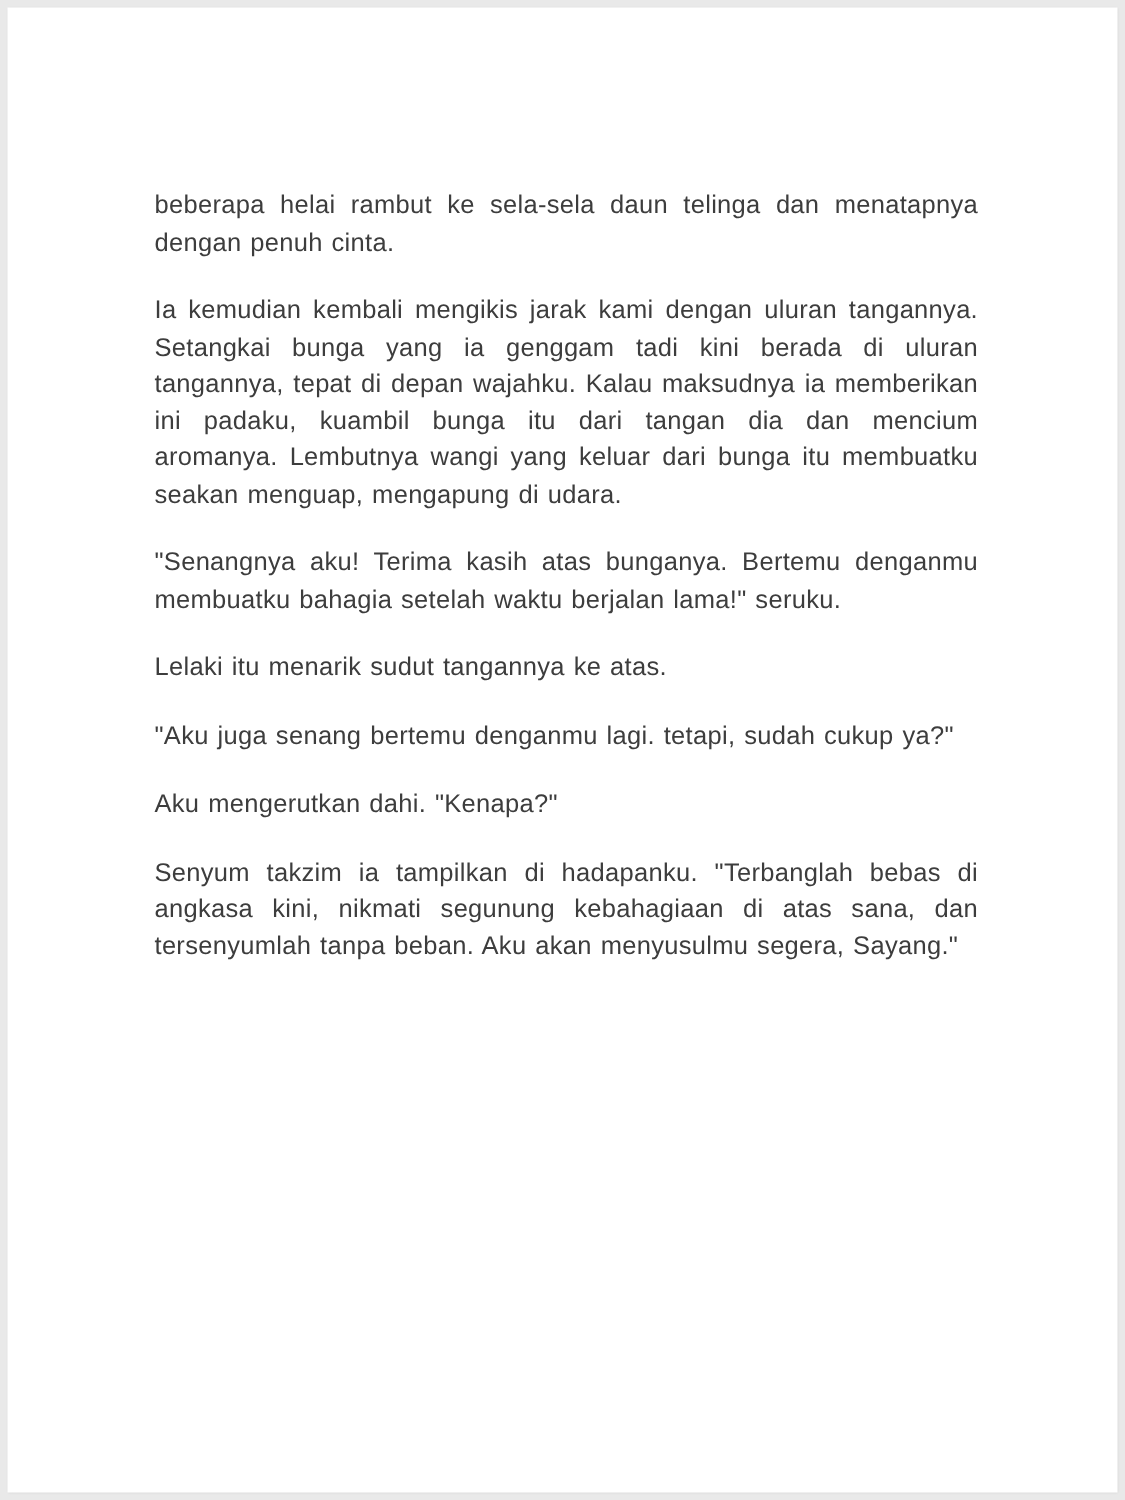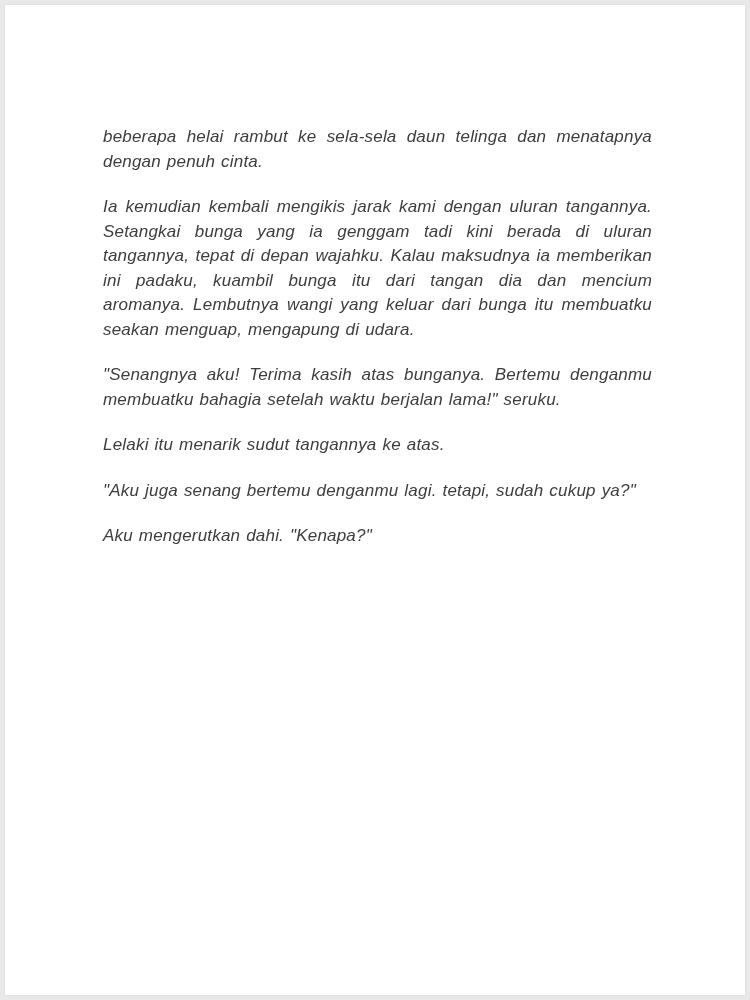--- a/index.html
+++ b/index.html
@@ -33,32 +33,32 @@
   }
 
   .text-block p {
     font-size: 17px;
     line-height: 24.5px;
     color: #3d3d3d;
     text-align: justify;
     letter-spacing: 0.2px;
     word-spacing: 1px;
     margin-bottom: 21px;
-    font-style: italic;
   }
 
   .text-block p:last-child {
     margin-bottom: 0;
   }
 </style>
 </head>
 <body>
 
 <div class="page">
   <div class="text-block">
     <p>beberapa helai rambut ke sela-sela daun telinga dan menatapnya dengan penuh cinta.</p>
     <p>Ia kemudian kembali mengikis jarak kami dengan uluran tangannya. Setangkai bunga yang ia genggam tadi kini berada di uluran tangannya, tepat di depan wajahku. Kalau maksudnya ia memberikan ini padaku, kuambil bunga itu dari tangan dia dan mencium aromanya. Lembutnya wangi yang keluar dari bunga itu membuatku seakan menguap, mengapung di udara.</p>
     <p>"Senangnya aku! Terima kasih atas bunganya. Bertemu denganmu membuatku bahagia setelah waktu berjalan lama!" seruku.</p>
     <p>Lelaki itu menarik sudut tangannya ke atas.</p>
     <p>"Aku juga senang bertemu denganmu lagi. tetapi, sudah cukup ya?"</p>
     <p>Aku mengerutkan dahi. "Kenapa?"</p>
+    <p>Senyum takzim ia tampilkan di hadapanku. "Terbanglah bebas di angkasa kini, nikmati segunung kebahagiaan di atas sana, dan tersenyumlah tanpa beban. Aku akan menyusulmu segera, Sayang."</p>
   </div>
 </div>
 
 </body></html>

